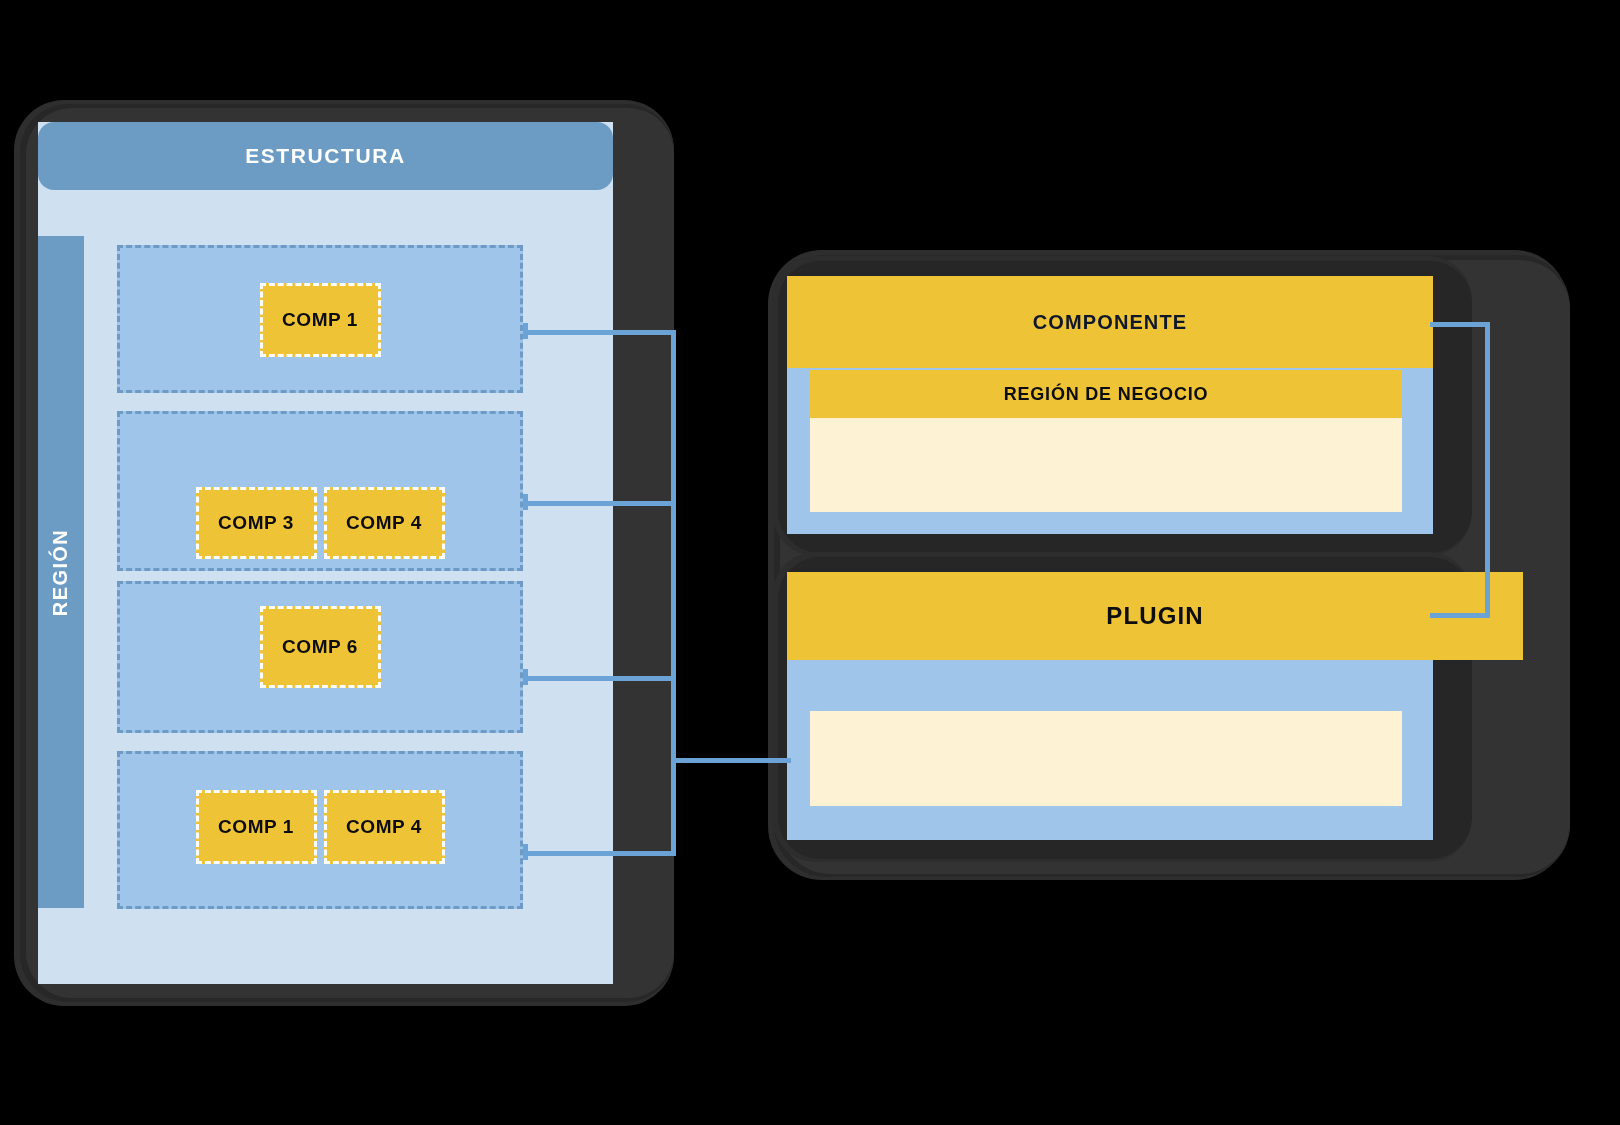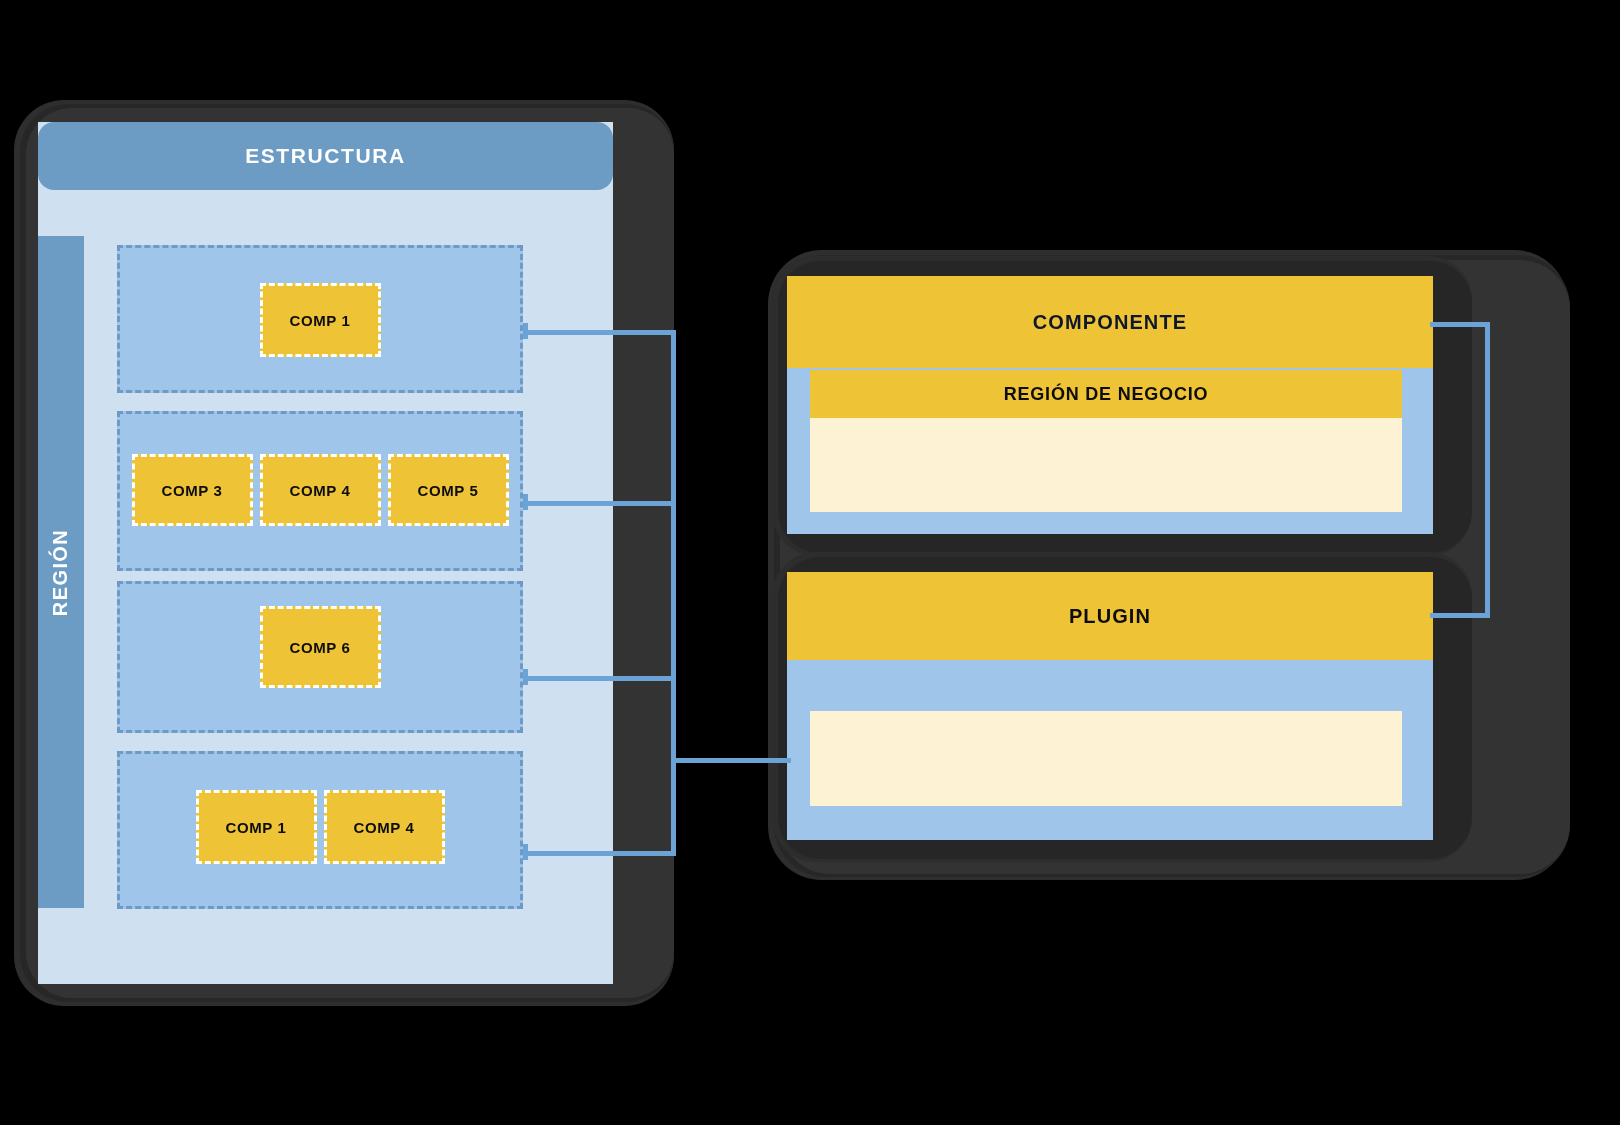--- a/index.html
+++ b/index.html
@@ -87,33 +87,33 @@
     left: 0; right: 0;
     display: flex;
     justify-content: center;
     gap: 7px;
   }
   .comp {
     background: #eec335;
     border: 3px dashed #ffffff;
     box-sizing: border-box;
     color: #0d0d0d;
-    font-size: 15px;
+    font-size: 19px;
     font-weight: bold;
     letter-spacing: 0.6px;
     display: flex;
     align-items: center;
     justify-content: center;
   }
 
   #group-1 .comp-row { top: 35px; }
   #group-1 .comp { width: 121px; height: 74px; }
 
   #group-2 .comp-row { top: 40px; }
-  #group-2 .comp { width: 121px; height: 72px; }
+  #group-2 .comp { width: 121px; height: 72px; margin-top: 33px; }
 
   #group-3 .comp-row { top: 22px; }
   #group-3 .comp { width: 121px; height: 82px; }
 
   #group-4 .comp-row { top: 36px; }
   #group-4 .comp { width: 121px; height: 74px; }
 
   
   #right-shell-a { left: 768px; top: 250px; width: 800px; height: 630px; border-radius: 54px; background:#2e2e2e; }
   #right-shell-b { left: 774px; top: 255px; width: 796px; height: 622px; border-radius: 52px; background:#272727; }
@@ -168,24 +168,24 @@
   
   #plugin-card {
     position: absolute;
     left: 787px; top: 572px;
     width: 646px; height: 268px;
     background: #9fc6ea;
   }
   #plugin-title {
     position: absolute;
     left: 787px; top: 572px;
-    width: 646px; height: 88px;
-    background: #eec335;
-    color: #0d0d0d;
-    font-size: 20px;
+    width: 736px; height: 88px;
+    background: #eec335;
+    color: #0d0d0d;
+    font-size: 24px;
     font-weight: bold;
     letter-spacing: 1.1px;
     display: flex;
     align-items: center;
     justify-content: center;
   }
   #instancia-band {
     position: absolute;
     left: 810px; top: 663px;
     width: 592px; height: 48px;
@@ -233,21 +233,20 @@
   <div class="group" id="group-1">
     <div class="comp-row">
       <div class="comp">COMP 1</div>
     </div>
   </div>
 
   <div class="group" id="group-2">
     <div class="comp-row">
       <div class="comp">COMP 3</div>
       <div class="comp">COMP 4</div>
-      <div class="comp">COMP 5</div>
     </div>
   </div>
 
   <div class="group" id="group-3">
     <div class="comp-row">
       <div class="comp">COMP 6</div>
     </div>
   </div>
 
   <div class="group" id="group-4">

